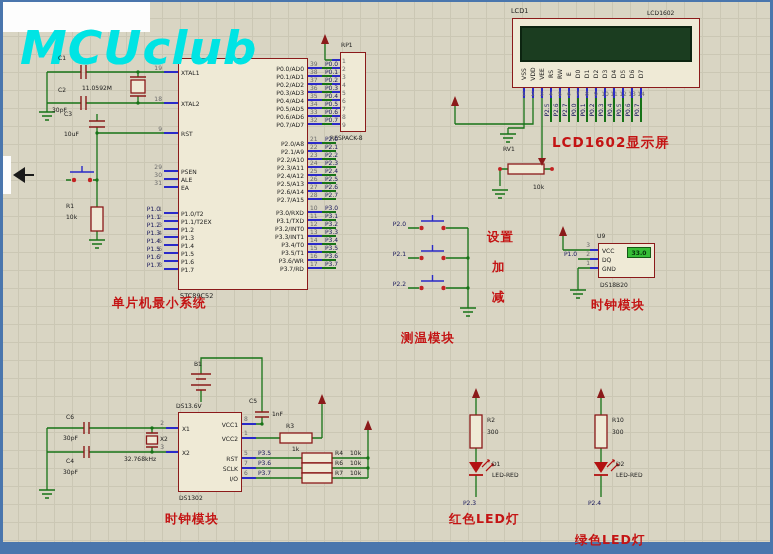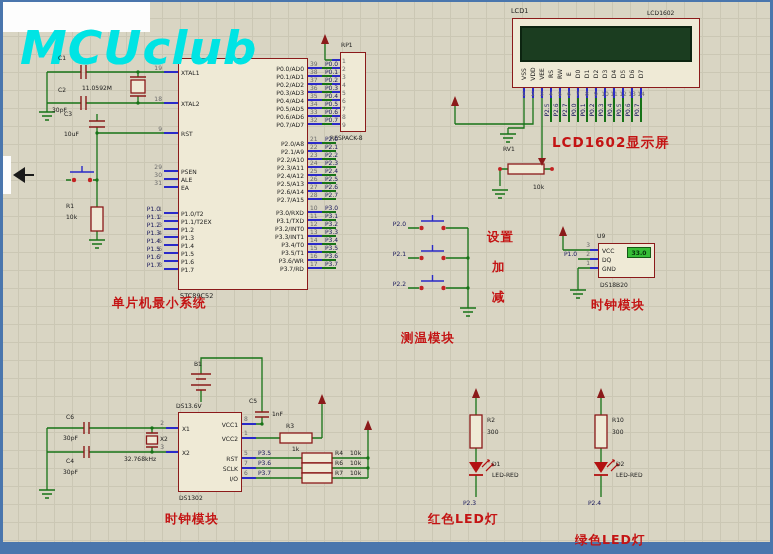--- a/index.html
+++ b/index.html
@@ -227,21 +227,21 @@
   <div class="lbl" style="left:272px;top:410px">1nF</div>
   <div class="lbl" style="left:286px;top:422px">R3</div>
   <div class="lbl" style="left:292px;top:445px">1k</div>
   <div class="lbl redcap" style="left:165px;top:512px">时钟模块</div>
 
   <div class="lbl" style="left:487px;top:416px">R2</div>
   <div class="lbl" style="left:487px;top:428px">300</div>
   <div class="lbl" style="left:492px;top:460px">D1</div>
   <div class="lbl" style="left:492px;top:471px">LED-RED</div>
   <div class="lbl net" style="left:463px;top:499px">P2.3</div>
-  <div class="lbl redcap" style="left:428px;top:512px">红色LED灯</div>
+  <div class="lbl redcap" style="left:449px;top:512px">红色LED灯</div>
 
   <div class="lbl" style="left:612px;top:416px">R10</div>
   <div class="lbl" style="left:612px;top:428px">300</div>
   <div class="lbl" style="left:616px;top:460px">D2</div>
   <div class="lbl" style="left:616px;top:471px">LED-RED</div>
   <div class="lbl net" style="left:588px;top:499px">P2.4</div>
   <div class="lbl redcap" style="left:575px;top:533px">绿色LED灯</div>
 
 <div class="stub" style="left: 164px; top: 71.4px; width: 14px; height: 1.2px;"></div>
     <div class="lbl num" style="left: 146px; top: 64px; width: 16px; text-align: right;">19</div>

